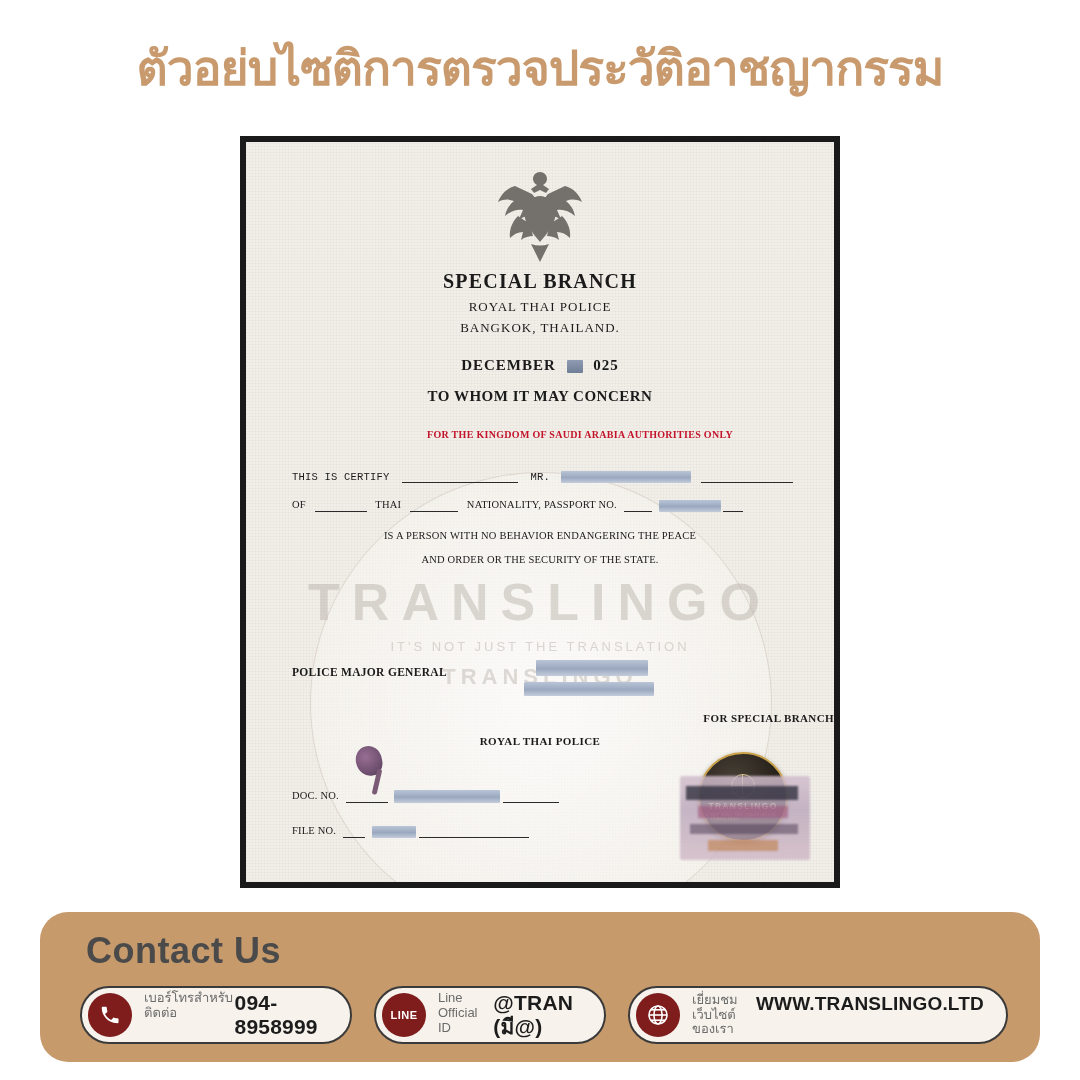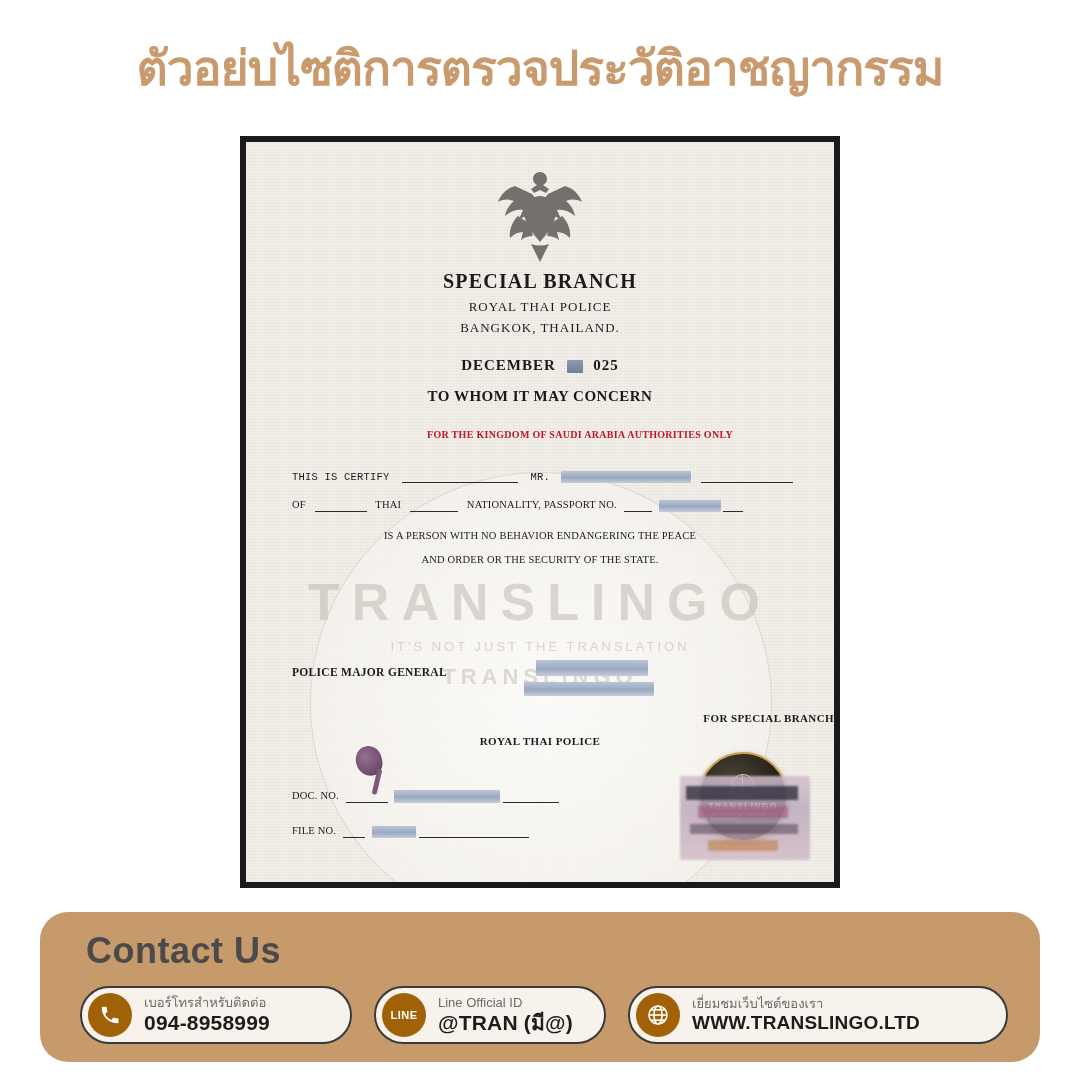--- a/index.html
+++ b/index.html
@@ -229,26 +229,26 @@
     border-radius:29px;
     display:flex;align-items:center;
     padding:0 22px 0 6px;
     box-sizing:border-box;
   }
   .pill.p1{width:272px;}
   .pill.p2{width:232px;}
   .pill.p3{width:380px;}
   .pill-ico{
     width:44px;height:44px;border-radius:50%;
-    background:#a16207;color:#fff;
+    background:#7f1d1d;color:#fff;
     display:flex;align-items:center;justify-content:center;
     flex:0 0 44px;margin-right:12px;
     font-size:20px;
   }
-  .pill-txt{display:flex;flex-direction:column;justify-content:flex-start;line-height:1.12;}
+  .pill-txt{display:flex;flex-direction:row;justify-content:flex-start;line-height:1.12;}
   .pill-sub{font-size:13px;color:#6b6b6b;}
   .pill-main{font-size:21px;font-weight:bold;color:#1c1c1c;letter-spacing:0.2px;}
   .pill-main.sm{font-size:19px;}
   .line-badge{
     font-family:"Liberation Sans",sans-serif;
     font-size:11px;font-weight:bold;letter-spacing:0.5px;
   }
 </style>
 </head>
 <body>

